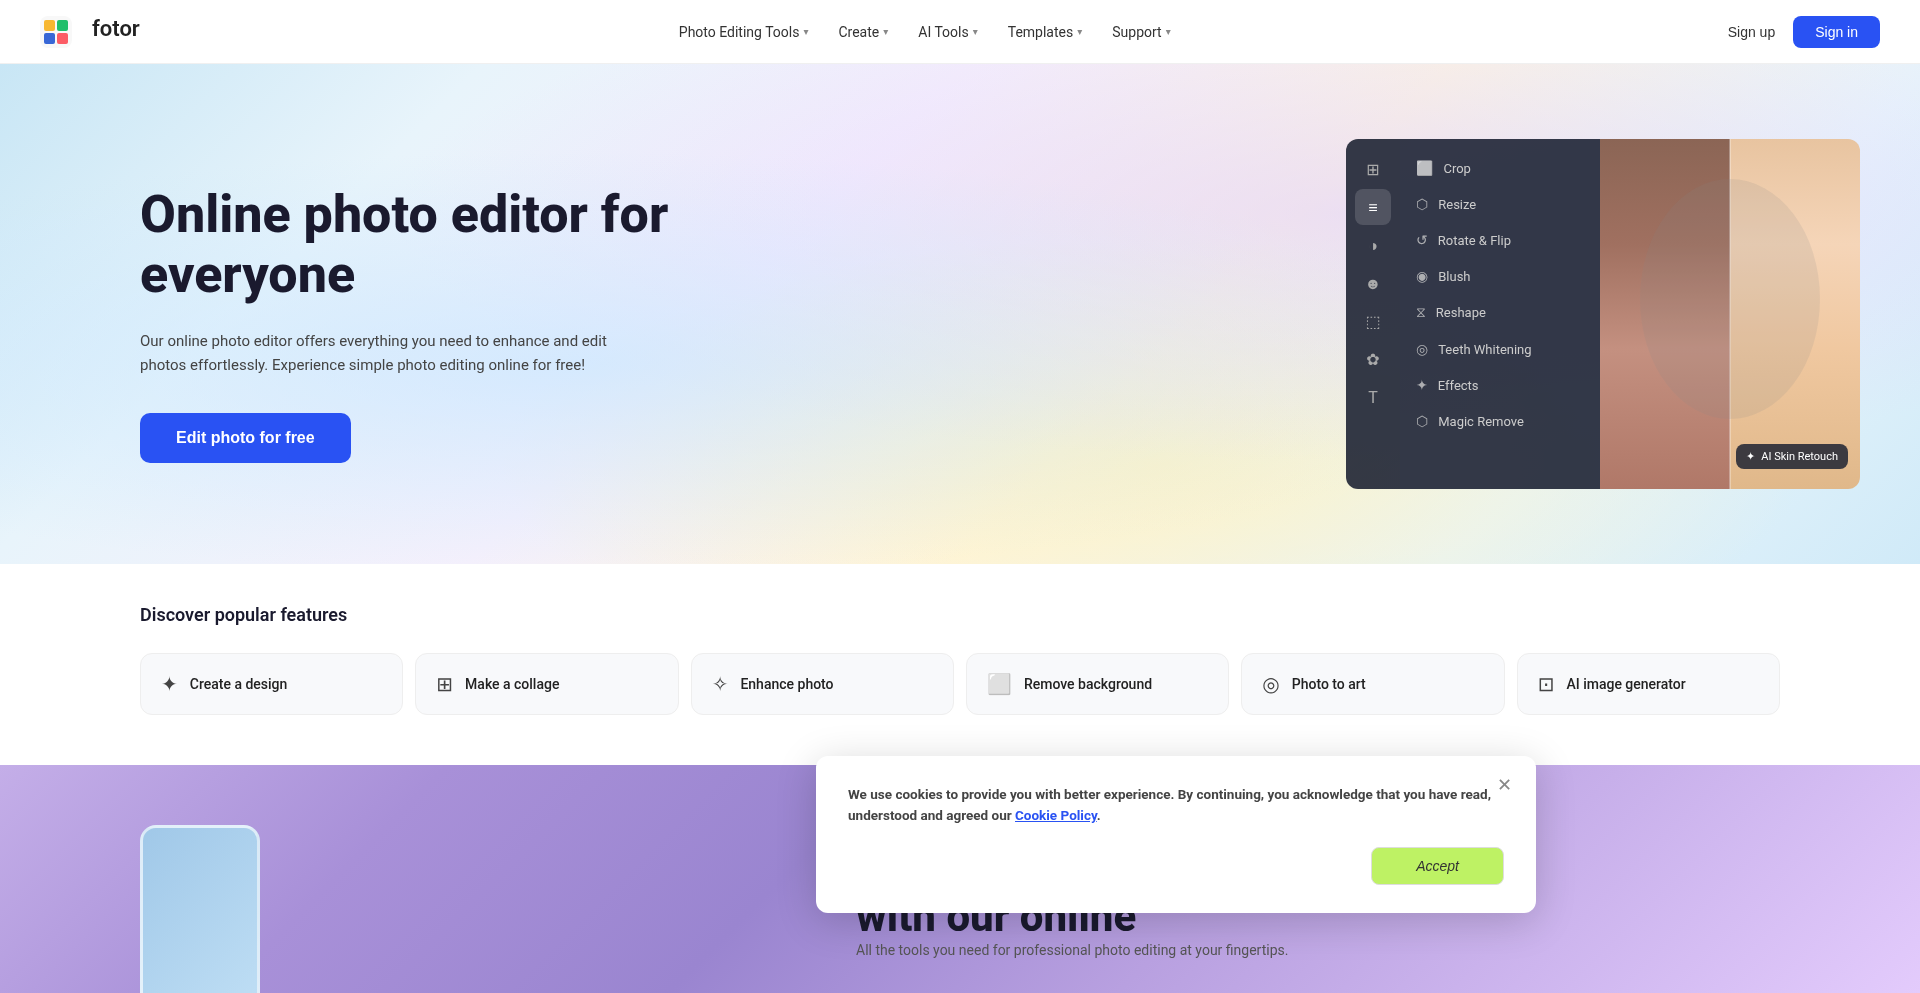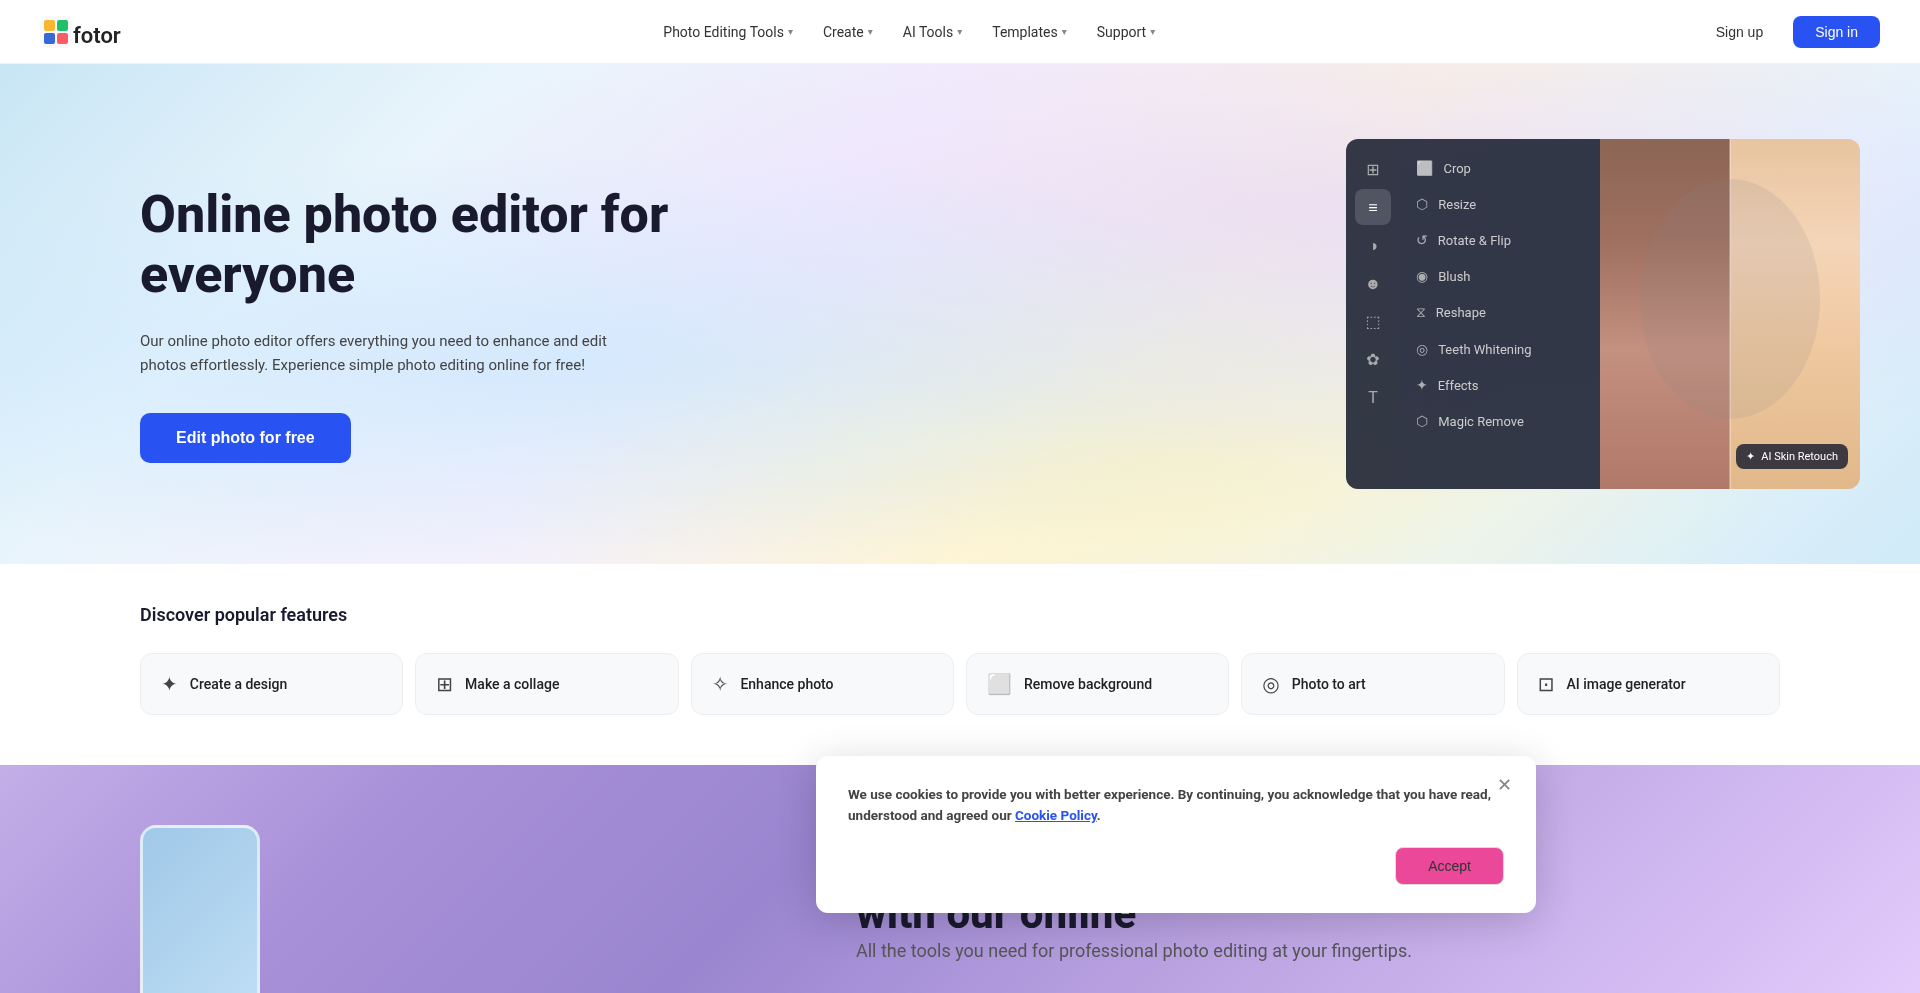--- a/index.html
+++ b/index.html
@@ -4,31 +4,31 @@
   <style>
     * { margin: 0; padding: 0; box-sizing: border-box; }
     body { font-family: -apple-system, BlinkMacSystemFont, 'Segoe UI', Roboto, sans-serif; overflow-x: hidden; }
 
     
     nav {
       display: flex; align-items: center; justify-content: space-between;
       padding: 0 40px; height: 64px; background: #fff;
       border-bottom: 1px solid #f0f0f0; position: relative; z-index: 100;
     }
-    .nav-logo { display: flex; align-items: flex-end; gap: 1px; cursor: pointer; }
+    .nav-logo { display: flex; align-items: flex-start; gap: 20px; cursor: pointer; }
     .nav-logo-icon { width: 32px; height: 32px; }
     .nav-logo-text { font-size: 22px; font-weight: 600; color: #222; }
     .nav-links { display: flex; align-items: center; gap: 2px; }
     .nav-link {
       display: flex; align-items: center; gap: 4px;
       padding: 8px 14px; font-size: 14px; color: #333; cursor: pointer;
       border-radius: 6px; white-space: nowrap;
     }
     .nav-link .chevron { font-size: 10px; color: #888; }
-    .nav-actions { display: flex; align-items: center; gap: 12px; }
+    .nav-actions { display: flex; align-items: center; }
     .btn-signup {
       padding: 8px 18px; font-size: 14px; color: #333; cursor: pointer;
       background: none; border: none; border-radius: 6px;
     }
     .btn-signin {
       padding: 8px 22px; font-size: 14px; color: #fff; cursor: pointer;
       background: #2952f3; border: none; border-radius: 8px; font-weight: 500;
     }
 
     
@@ -113,40 +113,40 @@
     }
     .bottom-left {
       width: 40%; display: flex; align-items: flex-end; gap: 12px;
     }
     .bottom-phone-mockup {
       width: 120px; height: 200px; background: linear-gradient(135deg, #a0c8e8, #c0dff5);
       border-radius: 16px; border: 3px solid rgba(255,255,255,0.6);
     }
     .bottom-right { flex: 1; }
     .bottom-title { font-size: 42px; font-weight: 800; color: #1a1a2e; line-height: 1.2; }
-    .bottom-subtitle { font-size: 18px; color: #555; }
+    .bottom-subtitle { font-size: 14px; color: #555; }
     .cookie-banner {
       position: fixed; left: 50%; bottom: 80px;
       transform: translateX(-20%);
       background: #fff; border-radius: 12px;
       box-shadow: 0 8px 40px rgba(0,0,0,0.18);
       padding: 28px 32px; max-width: 720px; width: 100%;
       pointer-events: all; z-index: 1001;
     }
     .cookie-close {
       position: absolute; top: 14px; right: 16px;
       background: none; border: none; font-size: 18px; color: #888;
       cursor: pointer; padding: 4px 8px;
     }
     .cookie-text { font-size: 13.5px; color: #444; line-height: 1.6; margin-bottom: 20px; font-weight: bold; }
     .cookie-link { color: #2952f3; text-decoration: underline; cursor: pointer; }
     .cookie-actions { display: flex; justify-content: flex-end; }
     .btn-accept {
-      padding: 10px 32px; background: #ec4899; border: 1px solid #ddd;
-      border-radius: 8px; font-size: 14px; color: #333; cursor: pointer;
+      padding: 10px 44px; background: #bef264; border: 1px solid #ddd;
+      border-radius: 8px; font-size: 14px; color: #333; cursor: pointer; font-style: italic;
     }
 
     
     .face-illustration {
       width: 100%; height: 100%; position: relative;
       overflow: hidden;
     }
     .face-bg-left {
       position: absolute; left: 0; top: 0; width: 50%; height: 100%;
       background: linear-gradient(to bottom, #8b6555 0%, #a07060 30%, #c49080 60%, #b07868 100%);

